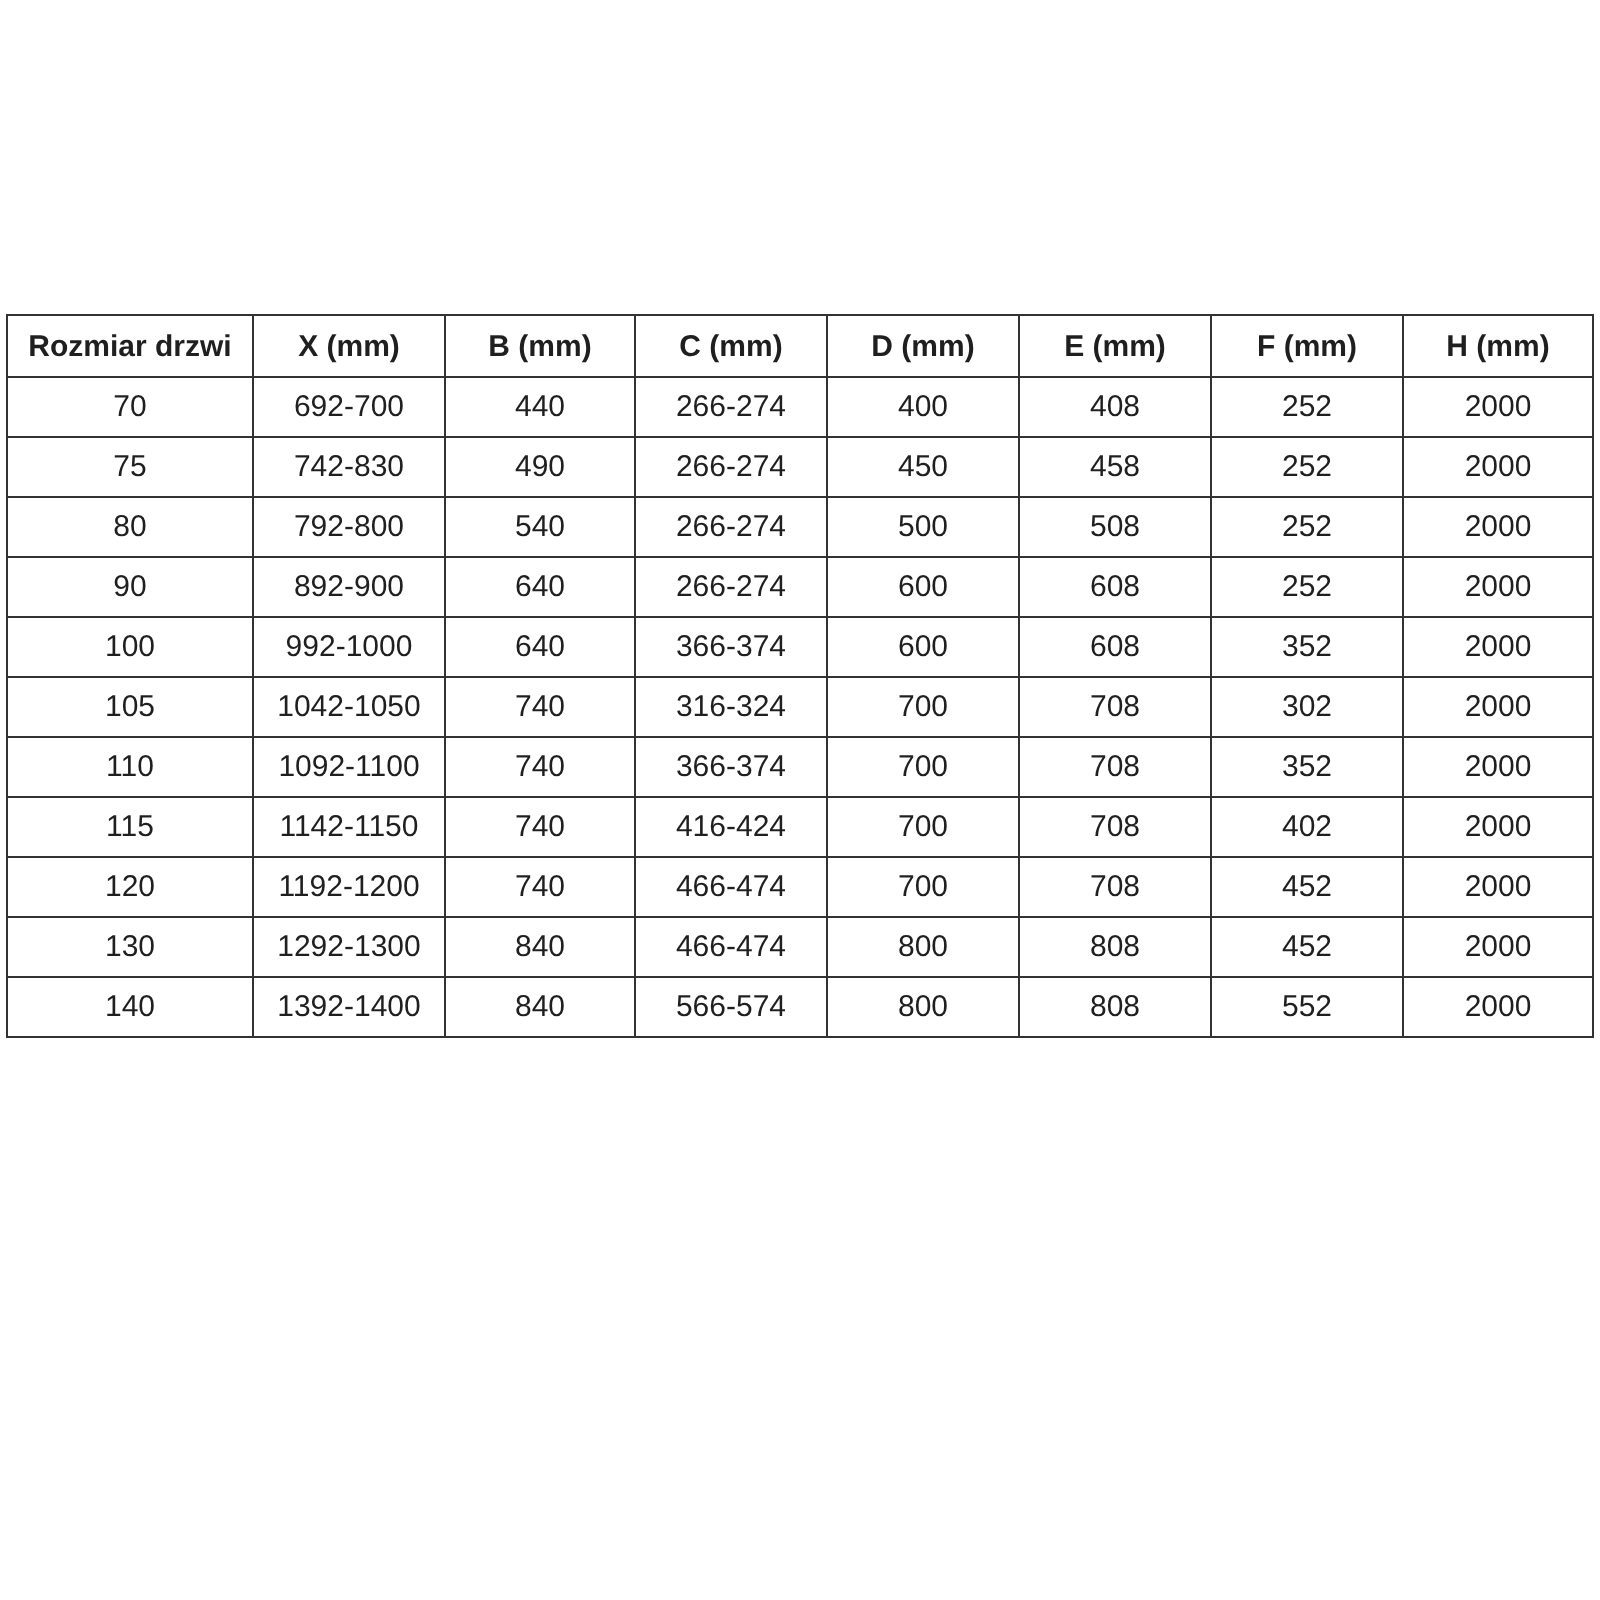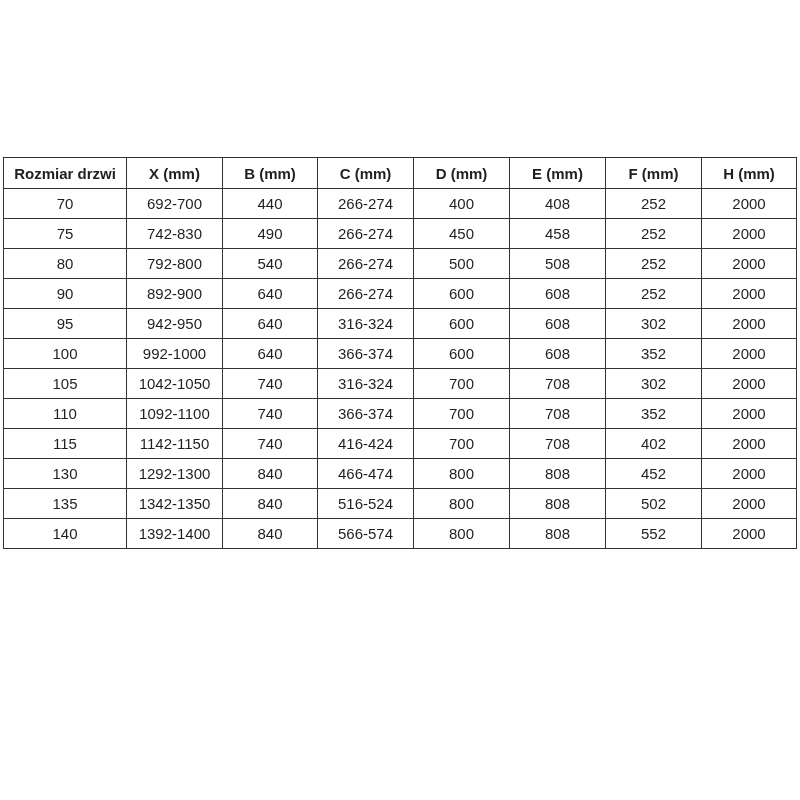--- a/index.html
+++ b/index.html
@@ -112,30 +112,20 @@
           <td>90</td>
           <td>892-900</td>
           <td>640</td>
           <td>266-274</td>
           <td>600</td>
           <td>608</td>
           <td>252</td>
           <td>2000</td>
         </tr>
         <tr>
-          <td>95</td>
-          <td>942-950</td>
-          <td>640</td>
-          <td>316-324</td>
-          <td>600</td>
-          <td>608</td>
-          <td>302</td>
-          <td>2000</td>
-        </tr>
-        <tr>
           <td>100</td>
           <td>992-1000</td>
           <td>640</td>
           <td>366-374</td>
           <td>600</td>
           <td>608</td>
           <td>352</td>
           <td>2000</td>
         </tr>
         <tr>
@@ -162,37 +152,37 @@
           <td>115</td>
           <td>1142-1150</td>
           <td>740</td>
           <td>416-424</td>
           <td>700</td>
           <td>708</td>
           <td>402</td>
           <td>2000</td>
         </tr>
         <tr>
+          <td>120</td>
+          <td>1192-1200</td>
+          <td>740</td>
+          <td>466-474</td>
+          <td>700</td>
+          <td>708</td>
+          <td>452</td>
+          <td>2000</td>
+        </tr>
+        <tr>
           <td>130</td>
           <td>1292-1300</td>
           <td>840</td>
           <td>466-474</td>
           <td>800</td>
           <td>808</td>
           <td>452</td>
-          <td>2000</td>
-        </tr>
-        <tr>
-          <td>135</td>
-          <td>1342-1350</td>
-          <td>840</td>
-          <td>516-524</td>
-          <td>800</td>
-          <td>808</td>
-          <td>502</td>
           <td>2000</td>
         </tr>
         <tr>
           <td>140</td>
           <td>1392-1400</td>
           <td>840</td>
           <td>566-574</td>
           <td>800</td>
           <td>808</td>
           <td>552</td>

